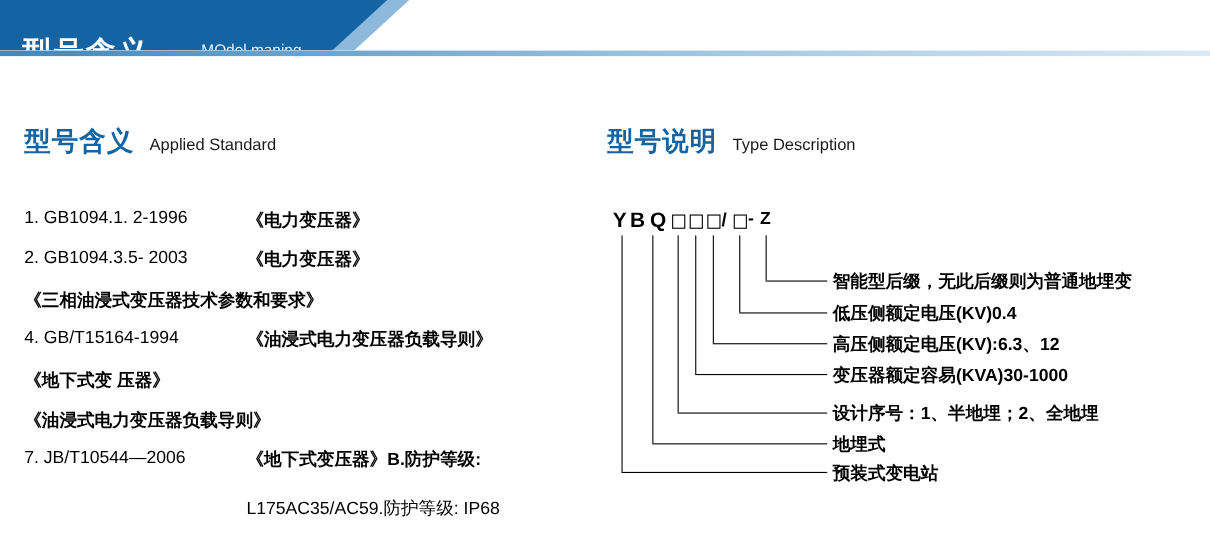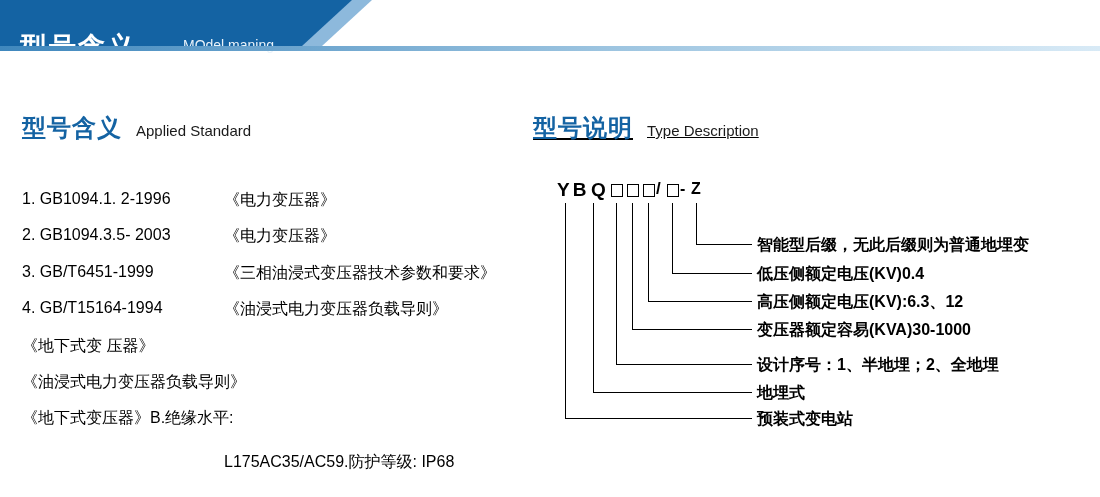--- a/index.html
+++ b/index.html
@@ -25,29 +25,29 @@
   }
   .banner-strip{
     position:absolute;top:46px;left:0;width:1100px;height:5px;
     background:linear-gradient(90deg,#3f87bd 0%,#9cc4e0 55%,#d8eaf6 100%);
   }
   
   .heading-row{position:absolute;display:flex;align-items:baseline;gap:14px;white-space:nowrap;}
   .heading-cn{font-size:24px;font-weight:bold;color:#1463a3;letter-spacing:1px;}
   .heading-en{font-size:15px;color:#1a1a1a;}
   #left-heading{left:22px;top:112px;}
-  #right-heading{left:533px;top:112px;text-decoration:underline;}
+  #right-heading{left:552px;top:112px;}
   
   .std-list{position:absolute;left:22px;top:190px;width:525px;}
   .std-row{display:flex;align-items:flex-start;height:36.4px;font-size:16px;white-space:nowrap;}
   .std-code{width:202px;flex:0 0 auto;}
-  .std-title{flex:1 1 auto;}
+  .std-title{flex:1 1 auto;font-weight:bold;}
   .std-cont{margin-left:202px;display:flex;align-items:center;height:36.4px;font-size:16px;white-space:nowrap;}
   
-  .diagram{position:absolute;left:557px;top:179px;width:535px;height:265px;}
+  .diagram{position:absolute;left:557px;top:190px;width:535px;height:265px;}
   .m-char{position:absolute;top:0;font-weight:bold;color:#000;white-space:nowrap;}
   .m-yb{left:0;font-size:19px;letter-spacing:3px;}
   .m-q{left:34px;font-size:19px;}
   .m-slash{left:99px;font-size:17px;}
   .m-dash{left:123px;top:1px;font-size:16px;}
   .m-z{left:134px;top:1px;font-size:16px;}
   .model-box{position:absolute;top:5px;width:10px;height:11px;border:1.5px solid #000;background:#fff;}
   .vline{position:absolute;width:0;border-left:1px solid #000;}
   .hline{position:absolute;height:0;border-top:1px solid #000;}
   .dlabel{position:absolute;left:200px;font-size:16px;font-weight:600;white-space:nowrap;color:#000;text-align:center;}
@@ -71,35 +71,35 @@
 <div class="std-list">
   <div class="std-row">
     <span class="std-code">1. GB1094.1. 2-1996</span>
     <span class="std-title">《电力变压器》</span>
   </div>
   <div class="std-row">
     <span class="std-code">2. GB1094.3.5- 2003</span>
     <span class="std-title">《电力变压器》</span>
   </div>
   <div class="std-row">
-    <span class="std-code">3. GB/T6451-1999</span>
     <span class="std-title">《三相油浸式变压器技术参数和要求》</span>
   </div>
   <div class="std-row">
     <span class="std-code">4. GB/T15164-1994</span>
     <span class="std-title">《油浸式电力变压器负载导则》</span>
   </div>
   <div class="std-row">
     <span class="std-title">《地下式变 压器》</span>
   </div>
   <div class="std-row">
     <span class="std-title">《油浸式电力变压器负载导则》</span>
   </div>
   <div class="std-row">
-    <span class="std-title">《地下式变压器》B.绝缘水平:</span>
+    <span class="std-code">7. JB/T10544—2006</span>
+    <span class="std-title">《地下式变压器》B.防护等级:</span>
   </div>
   <div class="std-cont">L175AC35/AC59.防护等级: IP68</div>
 </div>
 
 <div class="heading-row" id="right-heading">
   <span class="heading-cn">型号说明</span>
   <span class="heading-en">Type Description</span>
 </div>
 
 <div class="diagram">

